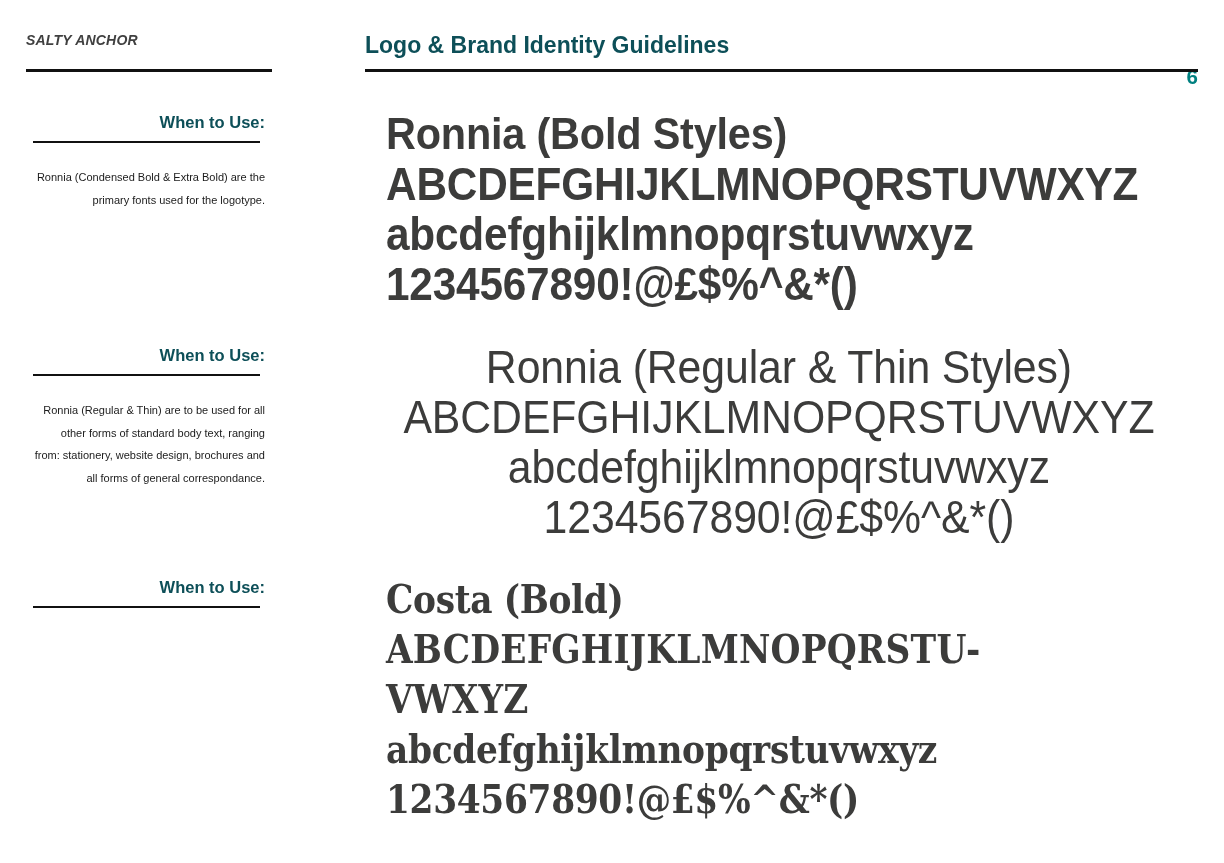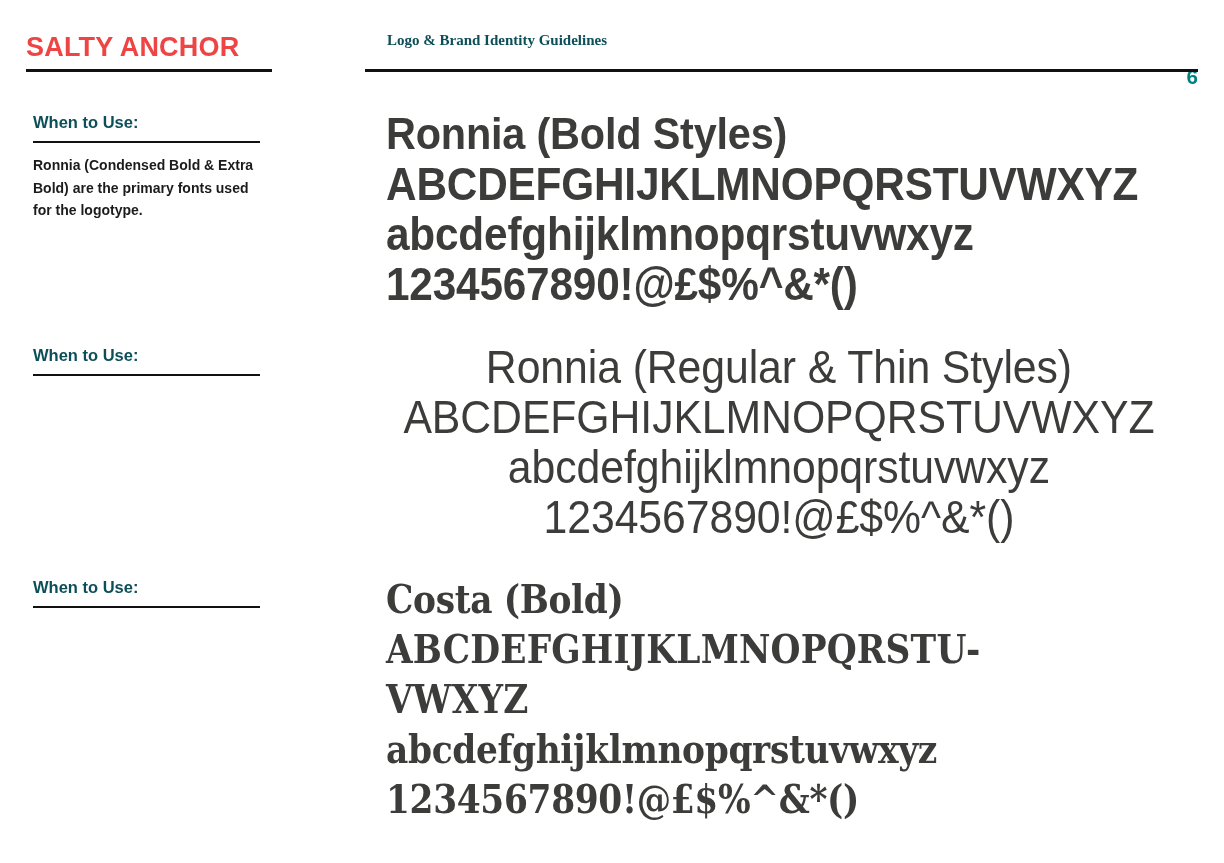--- a/index.html
+++ b/index.html
@@ -33,49 +33,49 @@
   }
   .brand-block {
     position: absolute;
     left: 26px;
     top: 33px;
     width: 246px;
   }
   .brand-title {
     font-family: "Liberation Sans", sans-serif;
     font-weight: bold;
-    font-size: 27px;
+    font-size: 14px;
     letter-spacing: 0.2px;
-    color: #ef4444;
+    color: #404040;
     line-height: 1.05;
     white-space: nowrap;
+    font-style: italic;
   }
   .brand-rule {
     position: absolute;
     left: 26px;
     top: 69px;
     width: 246px;
     height: 3px;
     background: #111111;
   }
 
   .doc-block {
     position: absolute;
     left: 365px;
     top: 33px;
     width: 833px;
   }
   .doc-title {
-    font-family: Liberation Serif, serif;
-    font-weight: bold;
-    font-size: 15px;
+    font-family: Liberation Sans, sans-serif;
+    font-weight: bold;
+    font-size: 23px;
     color: #0d4f58;
     line-height: 1.05;
     white-space: nowrap;
-    margin-left: 22px;
   }
   .page-number {
     position: absolute;
     right: 0;
     top: 33px;
     font-family: "Liberation Sans", sans-serif;
     font-weight: bold;
     font-size: 20.5px;
     color: #008080;
     line-height: 1.05;
@@ -89,20 +89,21 @@
     background: #111111;
   }
 
   
   .sidebar {
     position: absolute;
     left: 0;
     top: 80px;
     width: 340px;
     height: 783px;
+    text-align: right;
   }
   .note {
     position: absolute;
     left: 33px;
     width: 232px;
   }
   .note-1 { top: 33px; }
   .note-2 { top: 266px; }
   .note-3 { top: 498px; }
 
@@ -114,24 +115,24 @@
     line-height: 1.2;
     white-space: nowrap;
   }
   .note-rule {
     margin-top: 8px;
     width: 227px;
     height: 2.5px;
     background: #111111;
   }
   .note-body {
-    margin-top: 11px;
-    font-family: "Liberation Sans", sans-serif;
-    font-weight: bold;
-    font-size: 14px;
+    margin-top: 23px;
+    font-family: "Liberation Sans", sans-serif;
+    font-weight: normal;
+    font-size: 11px;
     line-height: 22.6px;
     color: #1b1b1b;
   }
   .note-3 .note-body { width: 238px; }
 
   
   .specimens {
     position: absolute;
     left: 365px;
     top: 80px;
@@ -216,20 +217,21 @@
 
     <div class="note note-1">
       <div class="note-heading">When to Use:</div>
       <div class="note-rule"></div>
       <div class="note-body">Ronnia (Condensed Bold &amp; Extra Bold) are the primary fonts used for the logotype.</div>
     </div>
 
     <div class="note note-2">
       <div class="note-heading">When to Use:</div>
       <div class="note-rule"></div>
+      <div class="note-body">Ronnia (Regular &amp; Thin) are to be used for all other forms of standard body text, ranging from: stationery, website design, brochures and all forms of general correspondance.</div>
     </div>
 
     <div class="note note-3">
       <div class="note-heading">When to Use:</div>
       <div class="note-rule"></div>
     </div>
 
   </div>
 
   <div class="specimens">

